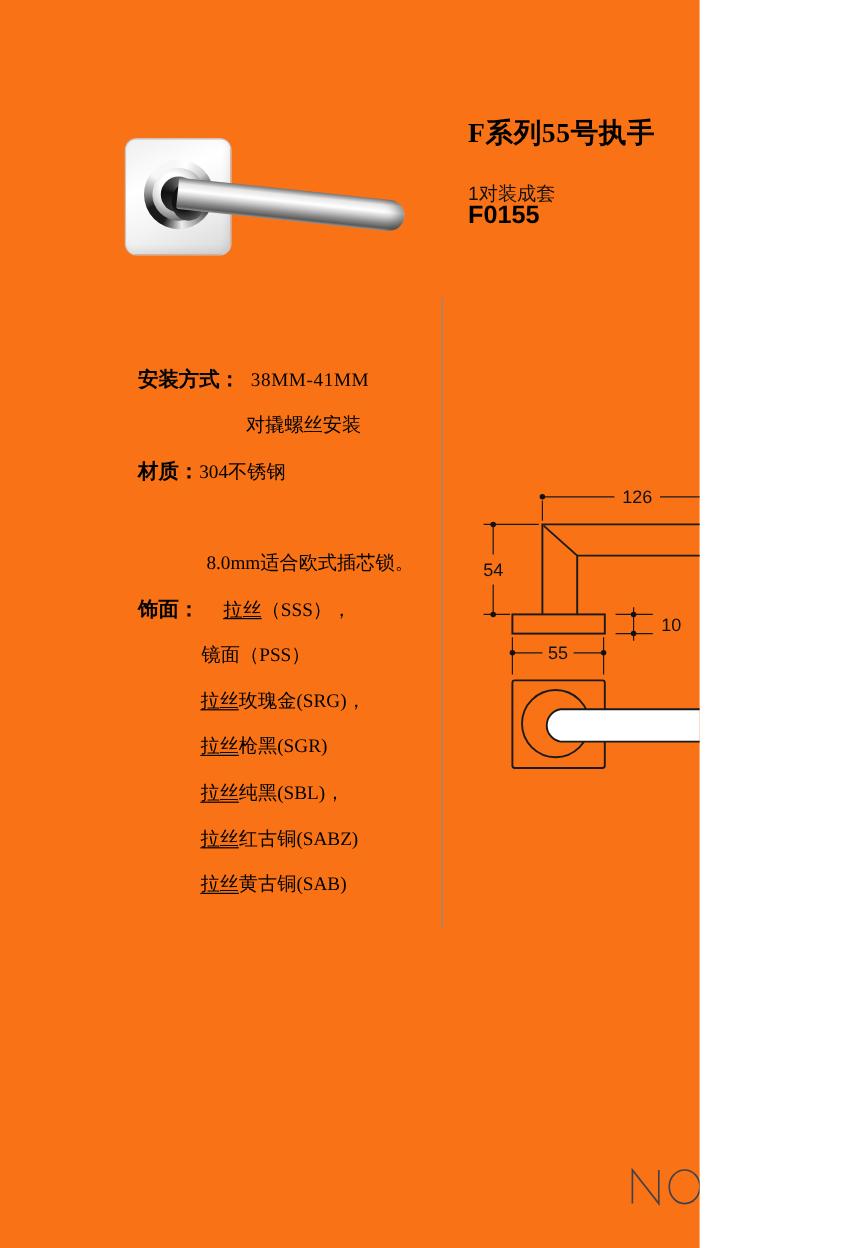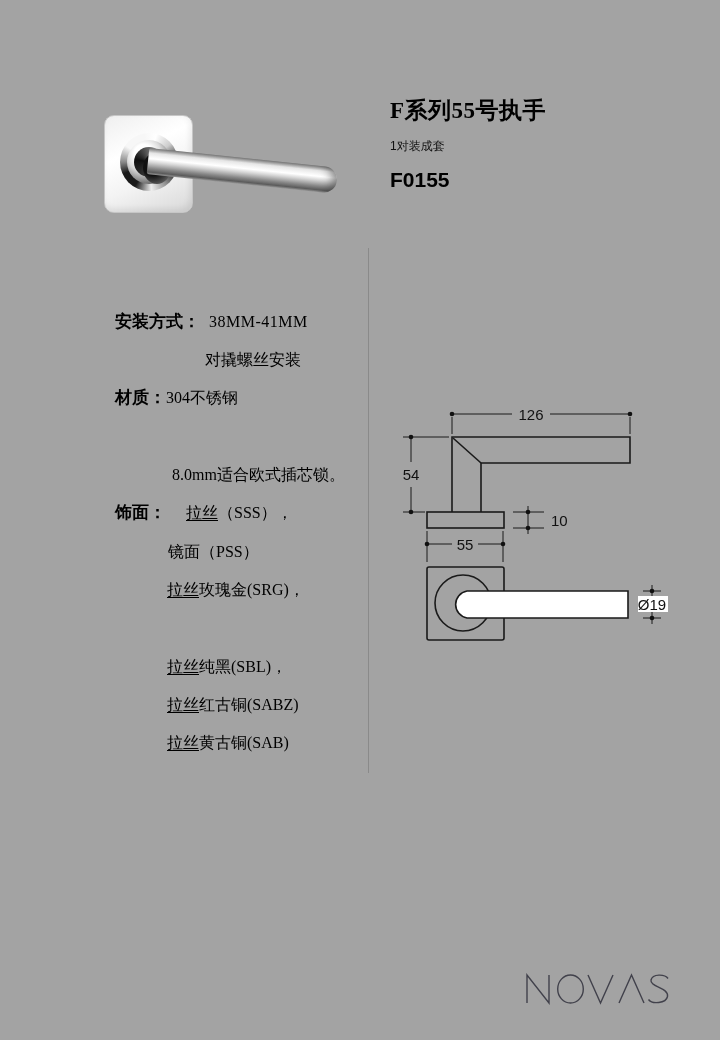--- a/index.html
+++ b/index.html
@@ -1,16 +1,16 @@
 <!DOCTYPE html>
 <html><head>
 <meta charset="utf-8">
 <style>
   html,body{margin:0;padding:0;background:#fff;}
-  .page{position:relative;width:720px;height:1040px;background:#a3a3a3;overflow:hidden;
+  .page{position:relative;width:583px;height:1040px;background:#f97316;overflow:hidden;
         font-family:"Liberation Serif","DejaVu Serif",serif;color:#000;text-decoration:underline;}
 
   
   .photo{position:absolute;left:85px;top:92px;width:265px;height:140px;}
   .rose{position:absolute;left:19px;top:23px;width:87px;height:96px;border-radius:10px;
         background:linear-gradient(155deg,#efefef 0%,#ffffff 35%,#f3f3f3 62%,#d8d8d8 100%);
         border:1px solid #c6c6c6;box-shadow:inset -2px -3px 6px rgba(0,0,0,.08);}
   .collar-outer{position:absolute;left:35px;top:41px;width:58px;height:58px;border-radius:50%;
         background:conic-gradient(from 210deg,#1a1a1a 0deg 35deg,#8a8a8a 60deg,#f7f7f7 95deg 140deg,
         #ffffff 165deg,#cccccc 200deg,#2a2a2a 235deg 262deg,#909090 292deg,#ededed 325deg,#1a1a1a 360deg);}
@@ -20,30 +20,30 @@
         background:conic-gradient(from 180deg,#3a3a3a,#0f0f0f 28%,#6f6f6f 52%,#e8e8e8 66%,#9a9a9a 80%,#333333);}
   .neck{position:absolute;left:58px;top:60px;width:28px;height:32px;border-radius:50%;
         background:radial-gradient(circle at 35% 40%,#111 0 40%,#555 75%,#888 100%);}
   .lever{position:absolute;left:63px;top:56px;width:190px;height:26px;border-radius:2px 13px 13px 2px;
         transform:rotate(6deg);transform-origin:left center;
         background:linear-gradient(180deg,#7e7e7e 0%,#e8e8e8 18%,#ffffff 40%,#d4d4d4 55%,#8d8d8d 76%,#5e5e5e 92%,#9d9d9d 100%);
         box-shadow:inset -9px 0 10px -4px rgba(55,55,55,.55);}
 
   
   .title{position:absolute;left:390px;top:95px;font-size:23px;font-weight:bold;letter-spacing:.5px;}
-  .subtitle{position:absolute;left:390px;top:138px;font-size:12px;
+  .subtitle{position:absolute;left:390px;top:152px;font-size:16px;
             font-family:"Liberation Sans","DejaVu Sans",sans-serif;color:#111;}
   .model{position:absolute;left:390px;top:168px;font-size:21px;font-weight:bold;
          font-family:"Liberation Sans","DejaVu Sans",sans-serif;}
 
   
   .divider{position:absolute;left:368px;top:248px;width:1px;height:525px;background:#8a8a8a;}
 
   
-  .spec-row{position:absolute;left:115px;font-size:16px;line-height:32px;white-space:nowrap;text-align:center;}
+  .spec-row{position:absolute;left:115px;font-size:16px;line-height:22px;white-space:nowrap;text-align:center;}
   .spec-row .lbl{font-weight:bold;font-size:17px;}
   .u{text-decoration:underline;text-underline-offset:2px;}
   .r1{top:306px;} .r1 .val{margin-left:9px;letter-spacing:.5px;}
   .r2{top:344px;padding-left:90px;}
   .r3{top:382px;} .r3 .val{margin-left:0;}
   .r4{top:421px;} .r4 .val{margin-left:4px;}
   .r5{top:459px;padding-left:57px;}
   .r6{top:497px;} .r6 .fin{margin-left:20px;}
   .r7{top:536px;padding-left:53px;}
   .r8{top:574px;padding-left:52px;}
@@ -101,20 +101,23 @@
   </div>
   <div class="spec-row r6">
     <span class="lbl">饰面：</span><span class="fin"><span class="u">拉丝</span><span>（SSS），</span></span>
   </div>
   <div class="spec-row r7">
     <span class="u"></span><span>镜面（PSS）</span>
   </div>
   <div class="spec-row r8">
     <span class="u">拉丝</span><span>玫瑰金(SRG)，</span>
   </div>
+  <div class="spec-row r9">
+    <span class="u">拉丝</span><span>枪黑(SGR)</span>
+  </div>
   <div class="spec-row r10">
     <span class="u">拉丝</span><span>纯黑(SBL)，</span>
   </div>
   <div class="spec-row r11">
     <span class="u">拉丝</span><span>红古铜(SABZ)</span>
   </div>
   <div class="spec-row r12">
     <span class="u">拉丝</span><span>黄古铜(SAB)</span>
   </div>
 

